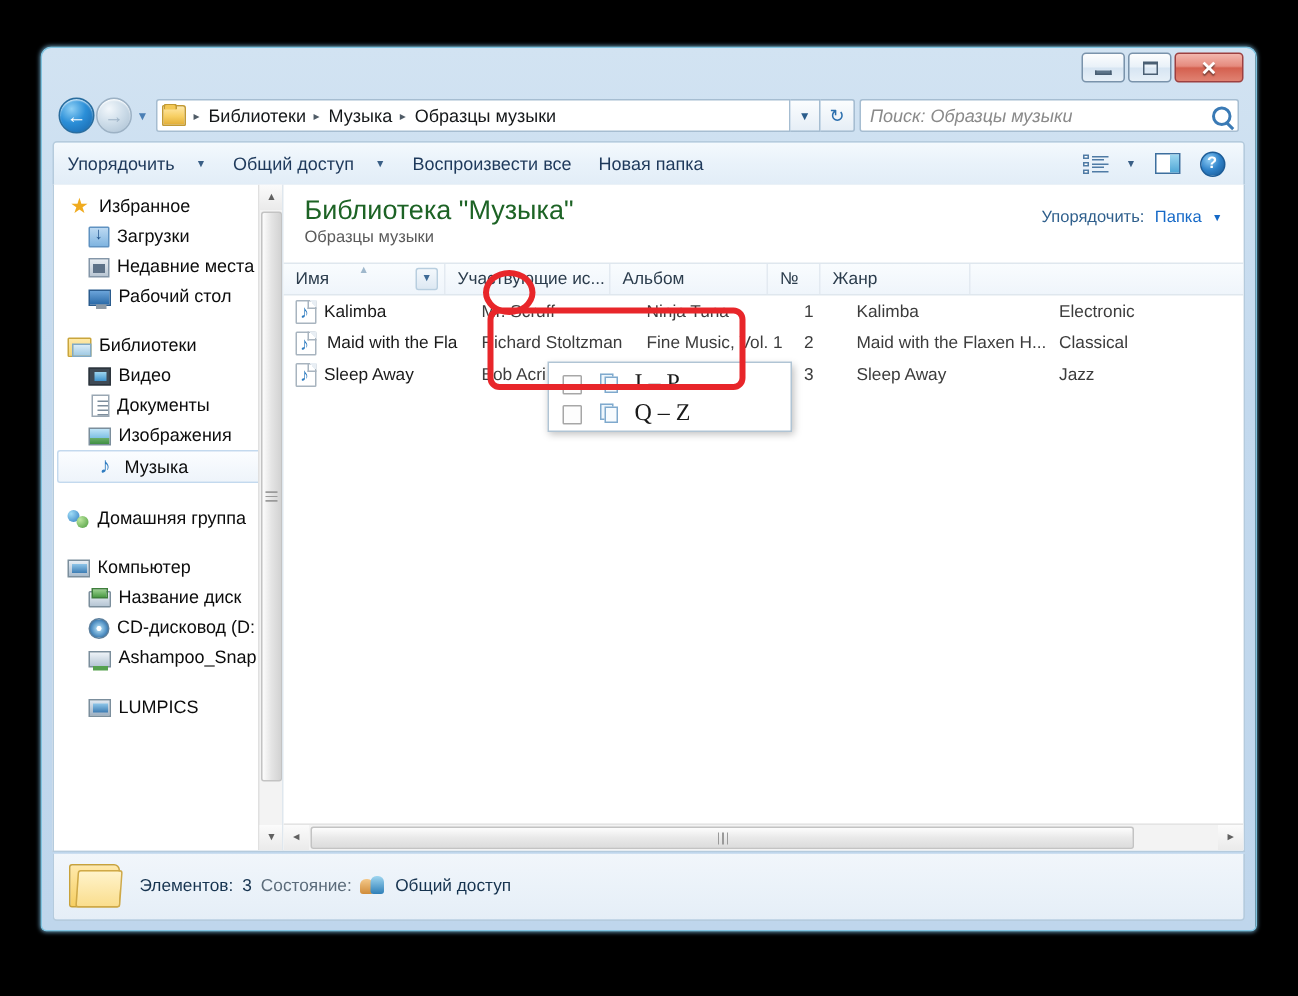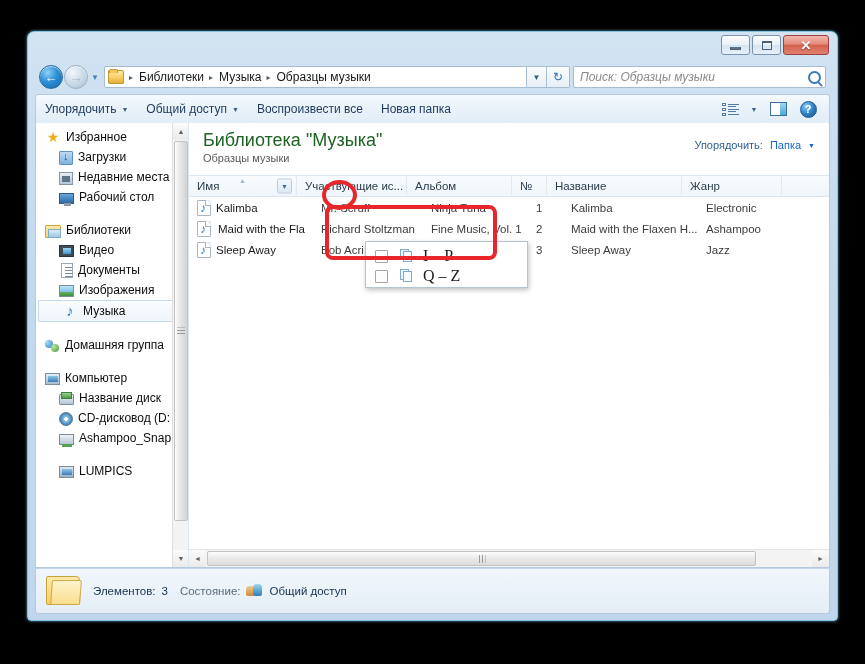--- a/index.html
+++ b/index.html
@@ -175,21 +175,21 @@
     position: absolute;
     left: 0; top: 62px; right: 0; height: 30px;
     background: linear-gradient(to bottom, #f4f9fd 0%, #e9f2fa 50%, #e2edf7 100%);
     border: 1px solid #b5cbdd;
     border-radius: 3px 3px 0 0;
     display: flex; align-items: center;
   }
   .cmd-item {
     font-size: 12px; color: #1e395b;
     padding: 4px 9px;
-    display: flex; align-items: center; gap: 5px;
+    display: flex; align-items: center; gap: 14px;
     cursor: default;
     border-radius: 2px;
   }
   .cmd-caret { font-size: 7px; color: #3a5f86; }
   #cmd-right {
     margin-left: auto; display: flex; align-items: center;
     gap: 2px; padding-right: 7px;
   }
   .cmd-icon-btn {
     width: 28px; height: 22px;
@@ -841,23 +841,20 @@
         </div>
         <div class="colhdr" style="width:110px">
           <span>Участвующие ис...</span>
         </div>
         <div class="colhdr" style="width:105px">
           <span>Альбом</span>
         </div>
         <div class="colhdr" style="width:35px">
           <span>№</span>
         </div>
-        <div class="colhdr" style="width:135px">
-          <span>Название</span>
-        </div>
         <div class="colhdr" style="width:100px">
           <span>Жанр</span>
         </div>
       </div>
 
       <div id="filelist">
         <div class="filerow">
           <span class="music-ico"></span>
           <span class="cell" style="width:97px;padding-left:0">Kalimba</span>
           <span class="cell dim" style="width:110px">Mr. Scruff</span>
@@ -866,21 +863,21 @@
           <span class="cell dim" style="width:135px">Kalimba</span>
           <span class="cell dim" style="width:100px">Electronic</span>
         </div>
         <div class="filerow">
           <span class="music-ico"></span>
           <span class="cell" style="width:97px;padding-left:2px">Maid with the Fla</span>
           <span class="cell dim" style="width:110px">Richard Stoltzman</span>
           <span class="cell dim" style="width:105px">Fine Music, Vol. 1</span>
           <span class="cell dim" style="width:35px">2</span>
           <span class="cell dim" style="width:135px">Maid with the Flaxen H...</span>
-          <span class="cell dim" style="width:100px">Ashampoo</span>
+          <span class="cell dim" style="width:100px">Classical</span>
         </div>
         <div class="filerow">
           <span class="music-ico"></span>
           <span class="cell" style="width:97px;padding-left:0">Sleep Away</span>
           <span class="cell dim" style="width:110px">Bob Acri</span>
           <span class="cell dim" style="width:105px">Bob Acri</span>
           <span class="cell dim" style="width:35px">3</span>
           <span class="cell dim" style="width:135px">Sleep Away</span>
           <span class="cell dim" style="width:100px">Jazz</span>
         </div>
@@ -903,21 +900,21 @@
   </div>
 
   <div id="statusbar">
     <div id="status-folder">
       <span class="back"></span>
           <span class="front"></span>
     </div>
     <div class="status-text">
       <span>Элементов:</span>
       <span>3</span>
-      <span class="status-label" style="margin-left:6px">Состояние:</span>
+      <span class="status-label" style="margin-left:0">Состояние:</span>
       <span class="share-ico"></span>
       <span>Общий доступ</span>
     </div>
   </div>
 
   <div id="filter-popup">
     <div class="filter-item">
       <span class="filter-check"></span>
       <span class="filter-stack">
             <i></i>

